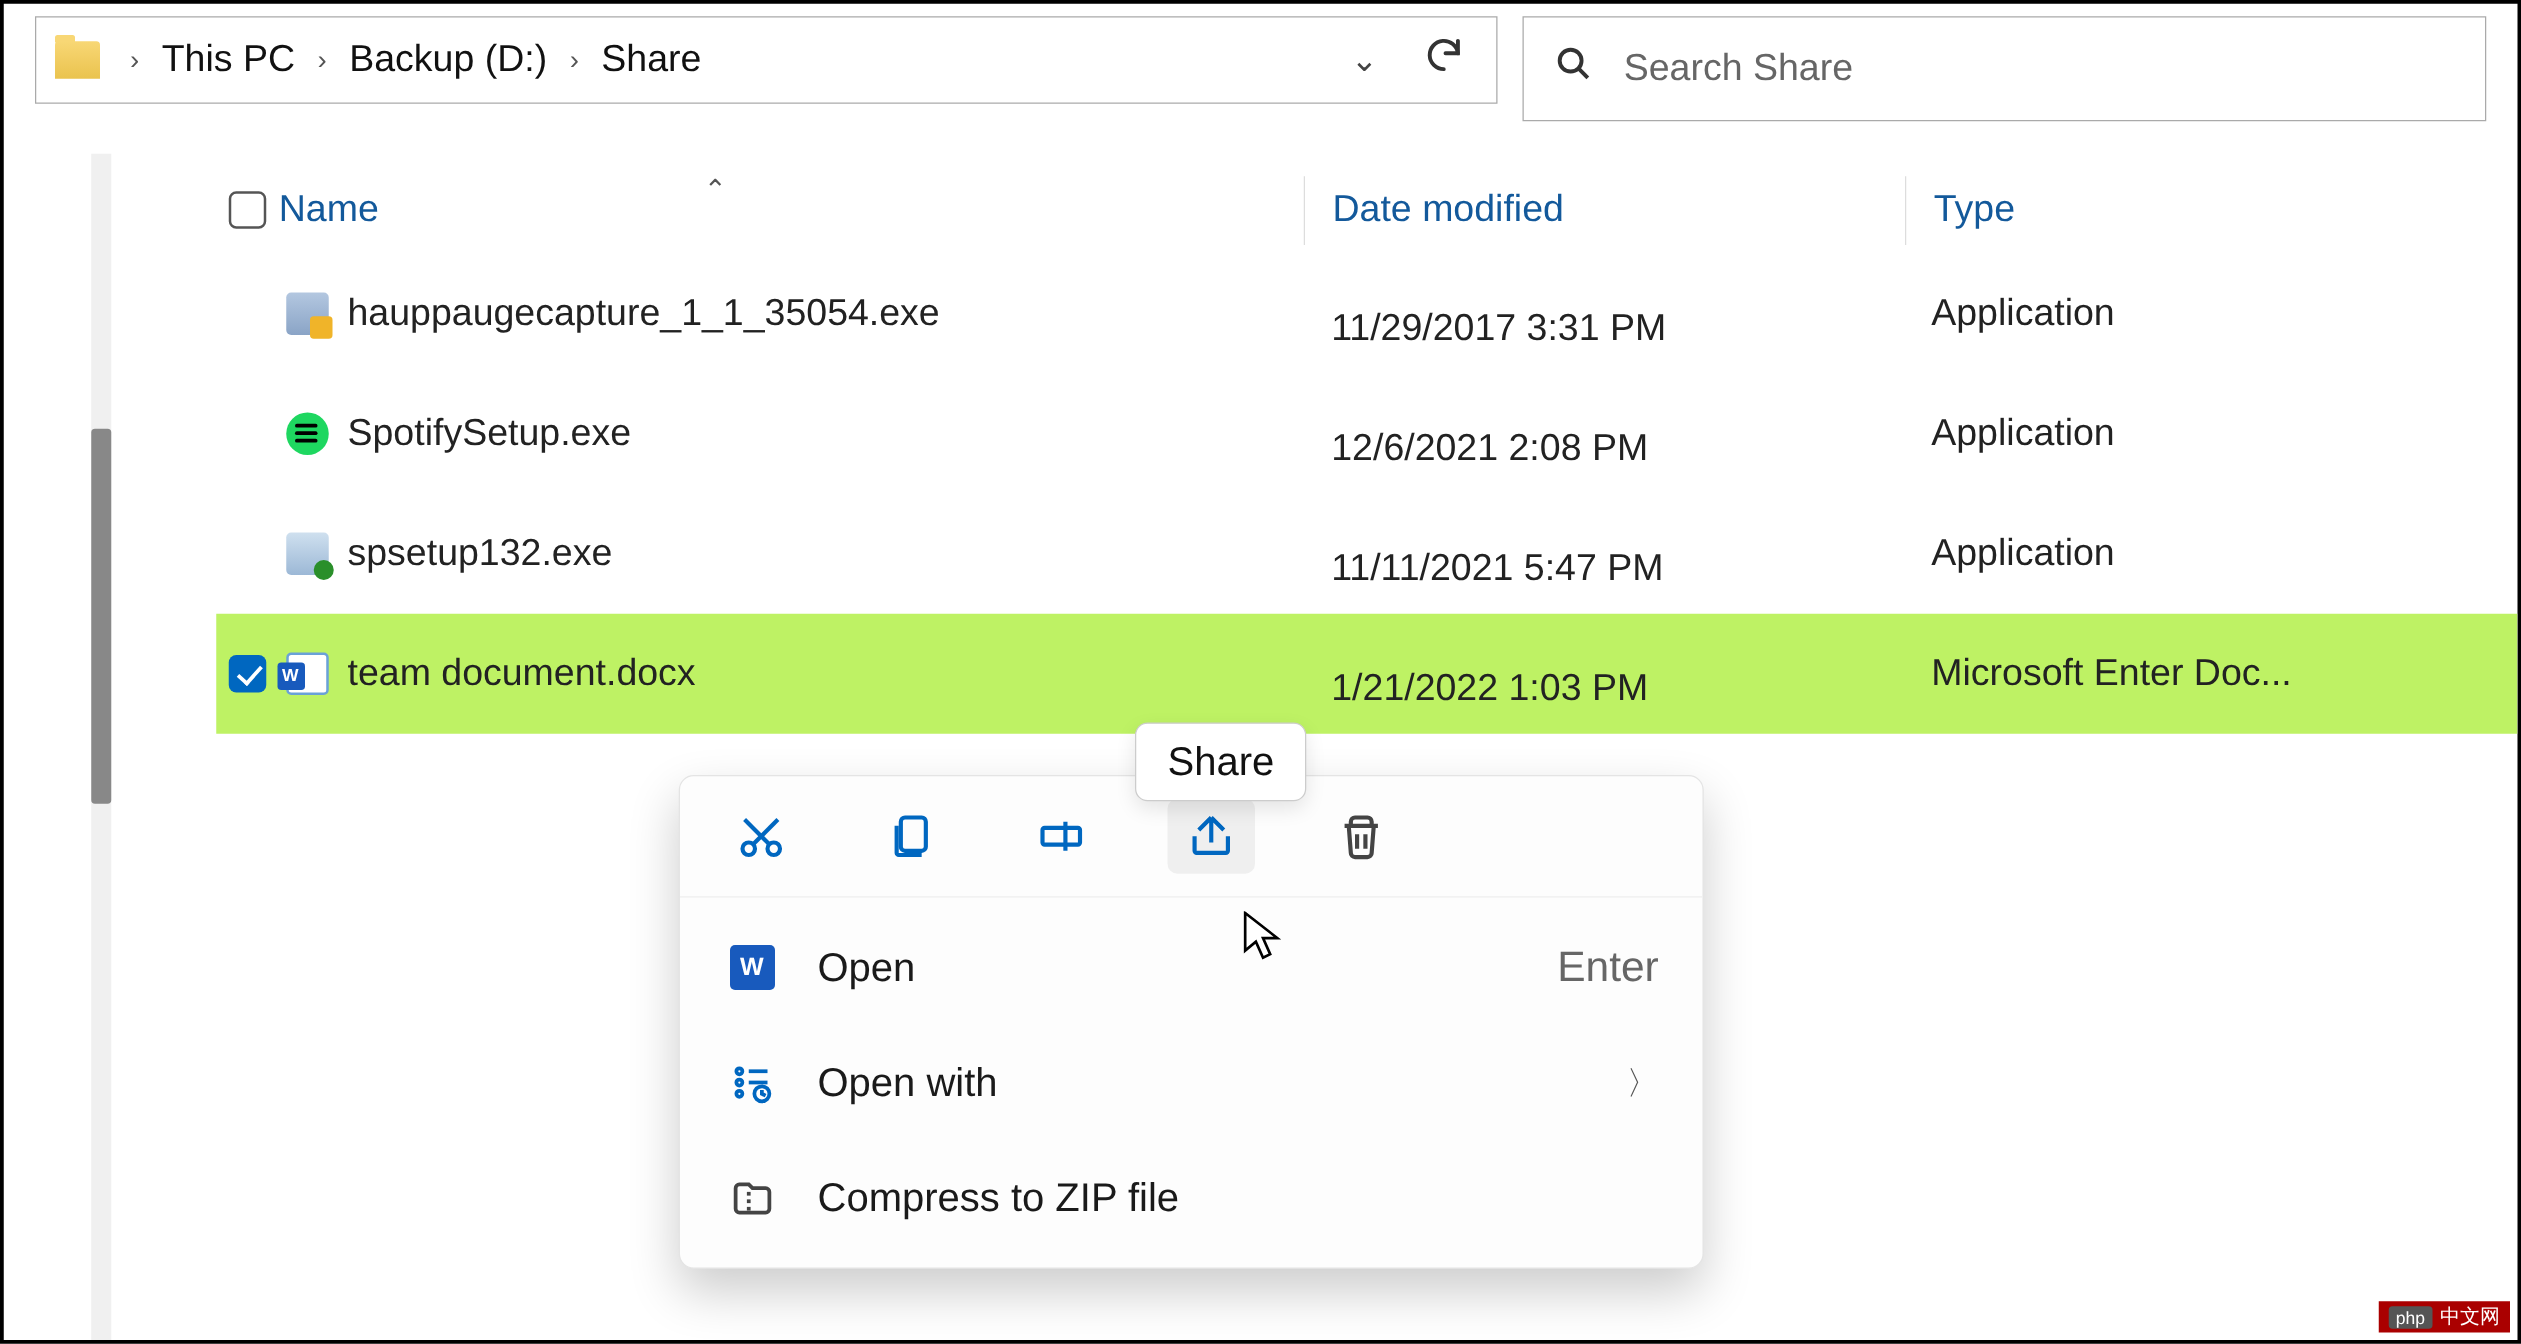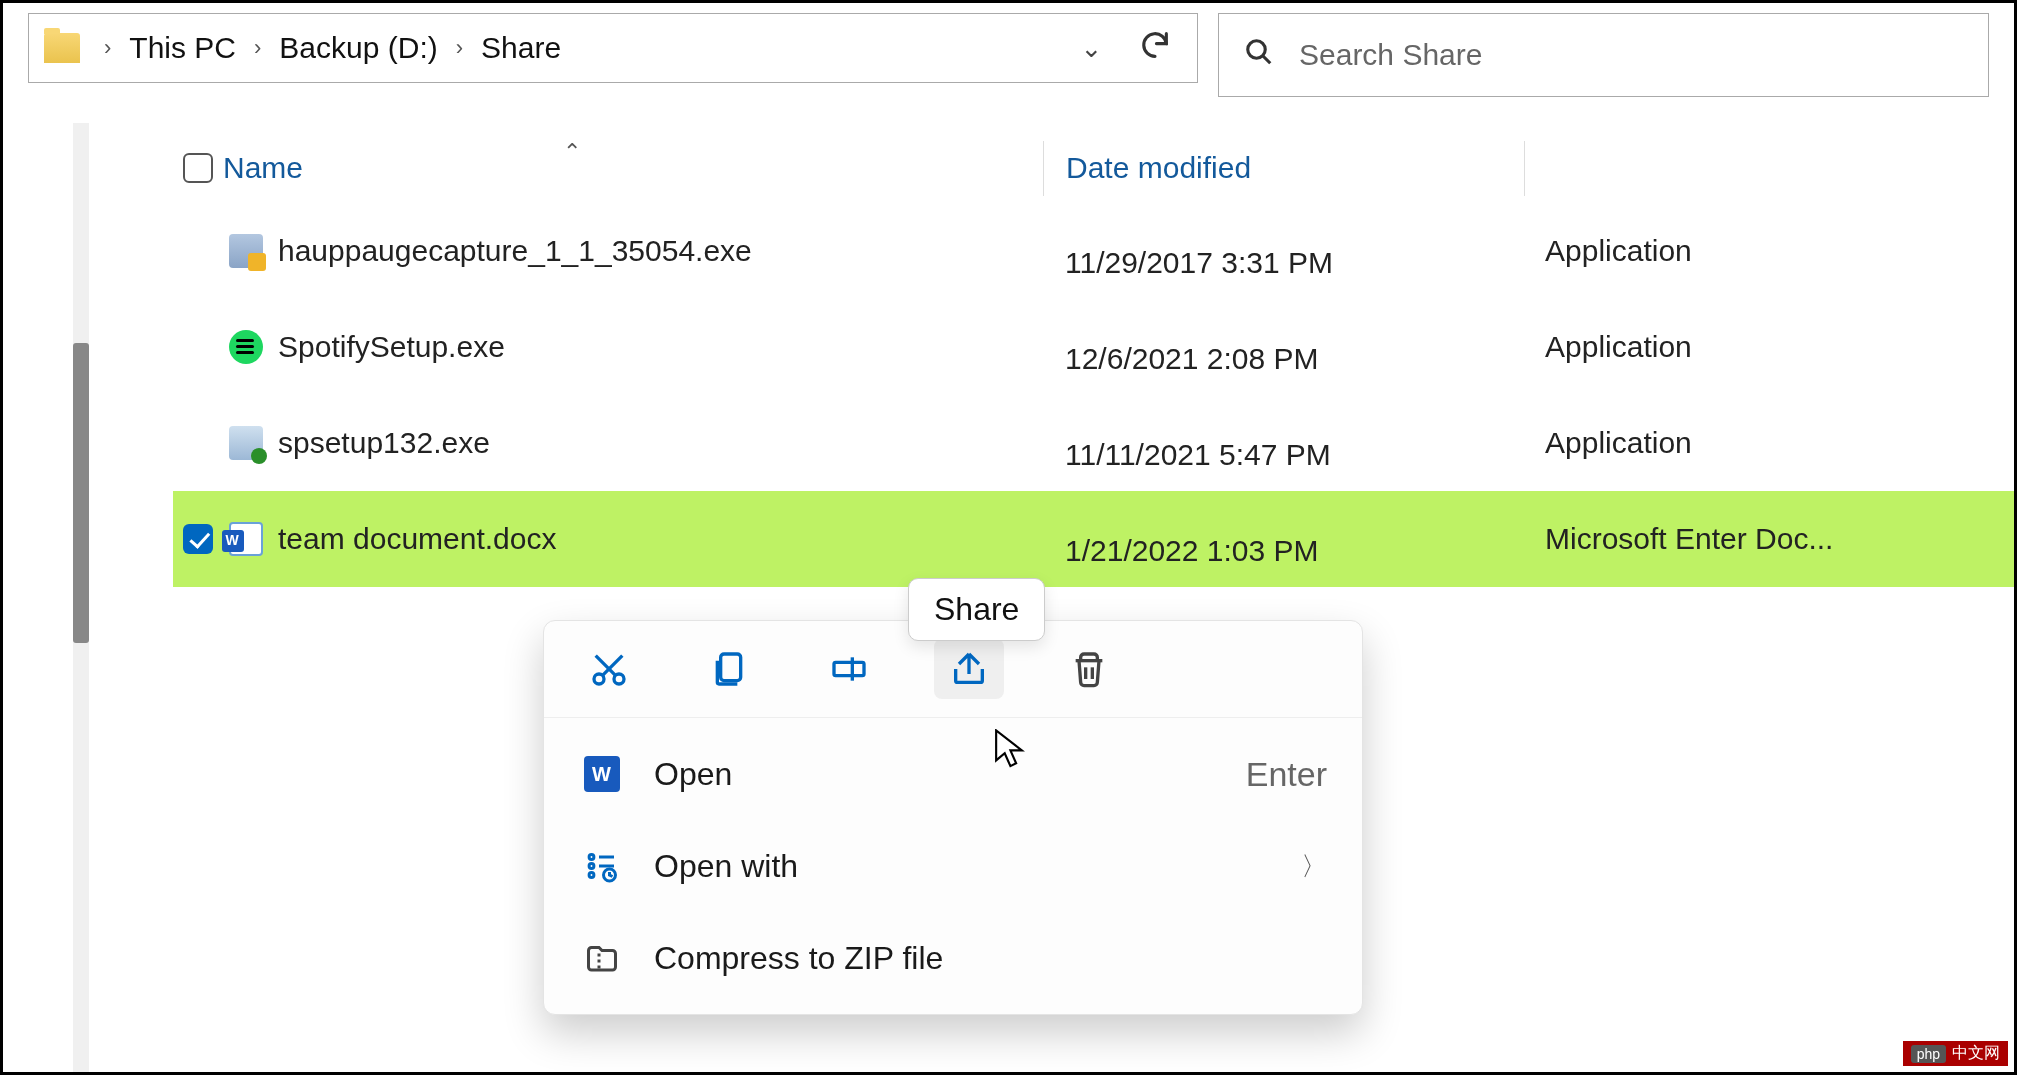--- a/index.html
+++ b/index.html
@@ -124,20 +124,21 @@
     <div class="hdr-check">
         <div class="box"></div>
       </div>
     <div class="hdr hdr-name">
       <span>Name</span>
       <span class="hdr-sort">⌃</span>
     </div>
     <div class="divider"></div>
     <div class="hdr hdr-date">Date modified</div>
     <div class="divider"></div>
+    <div class="hdr hdr-type">Type</div>
   </div>
 
   <div class="file-row">
     <div class="cell-check"></div>
     <div class="cell-icon">
         <div class="ico exe1"></div>
       </div>
     <div class="cell-name">hauppaugecapture_1_1_35054.exe</div>
     <div class="cell-date">11/29/2017 3:31 PM</div>
     <div class="cell-type">Application</div>

